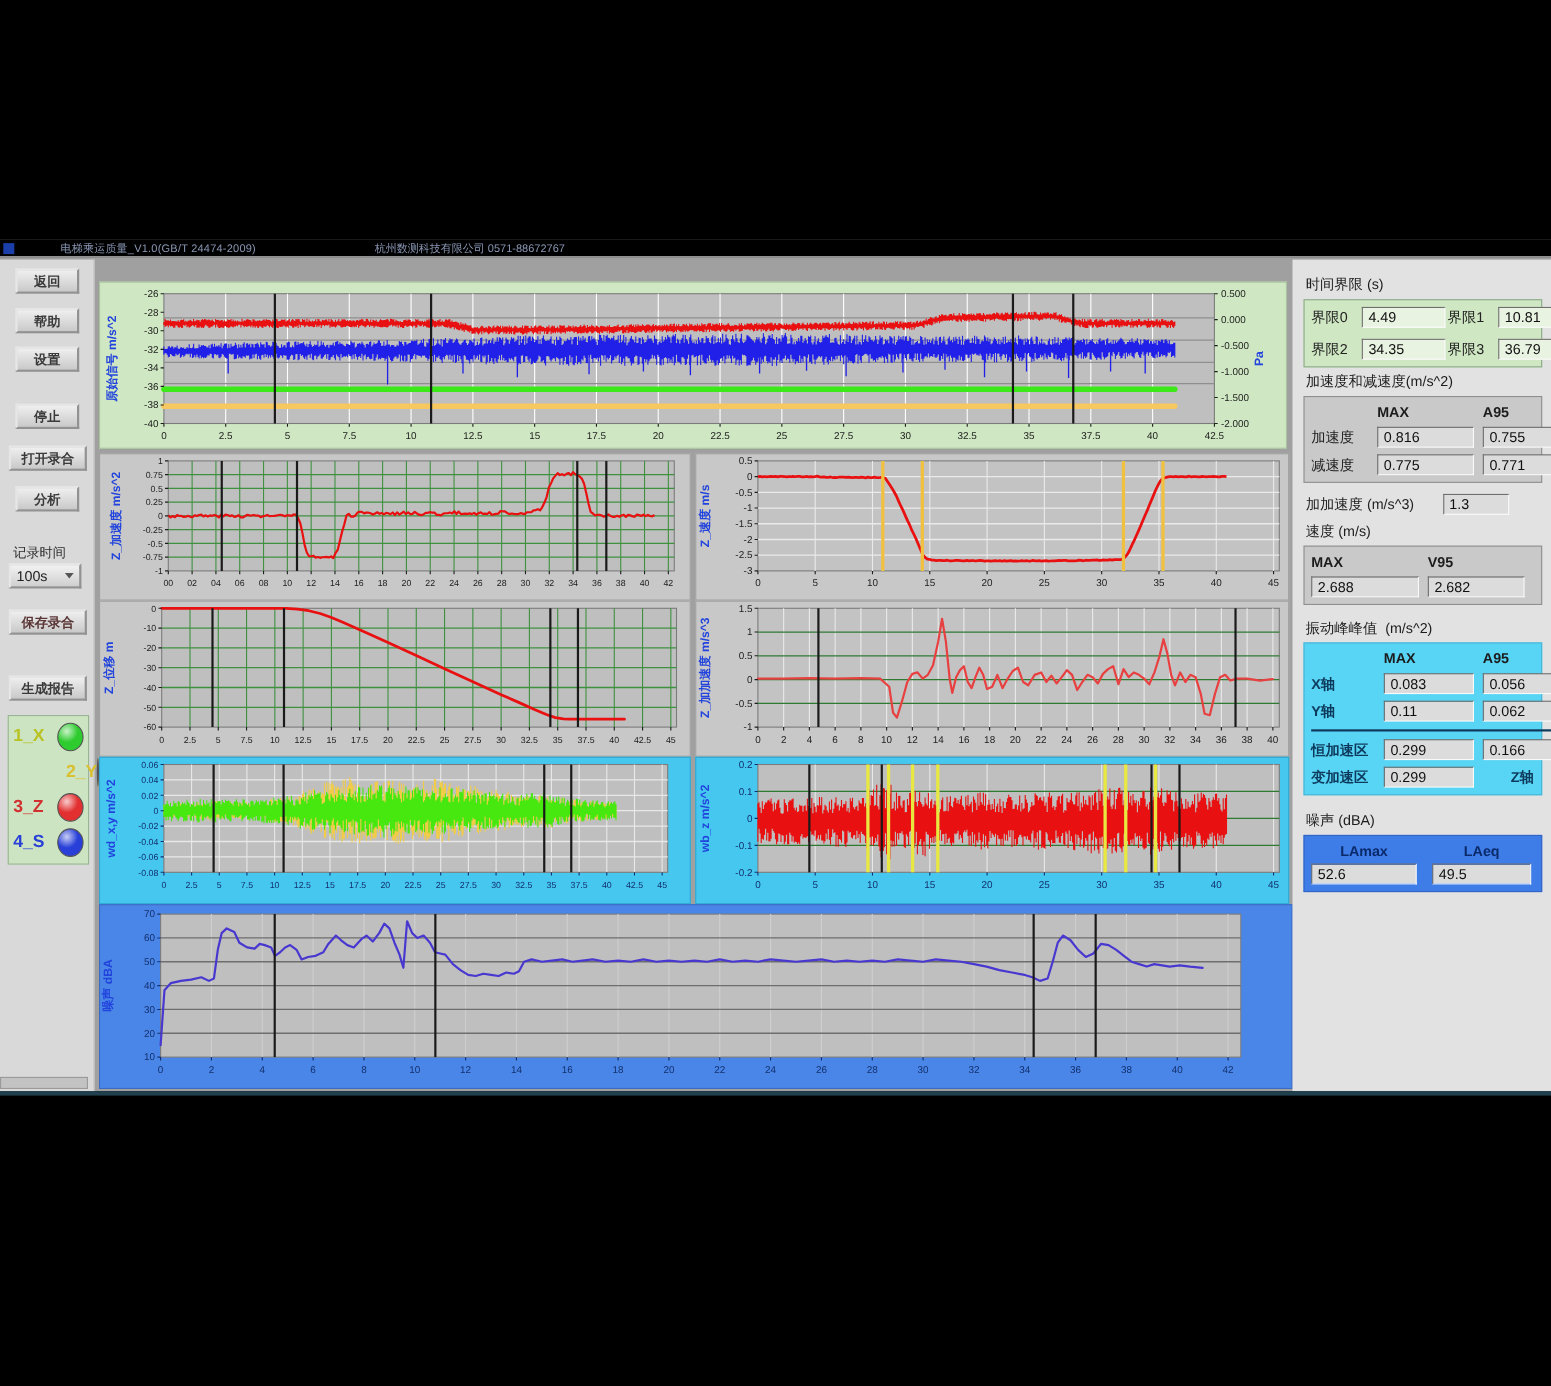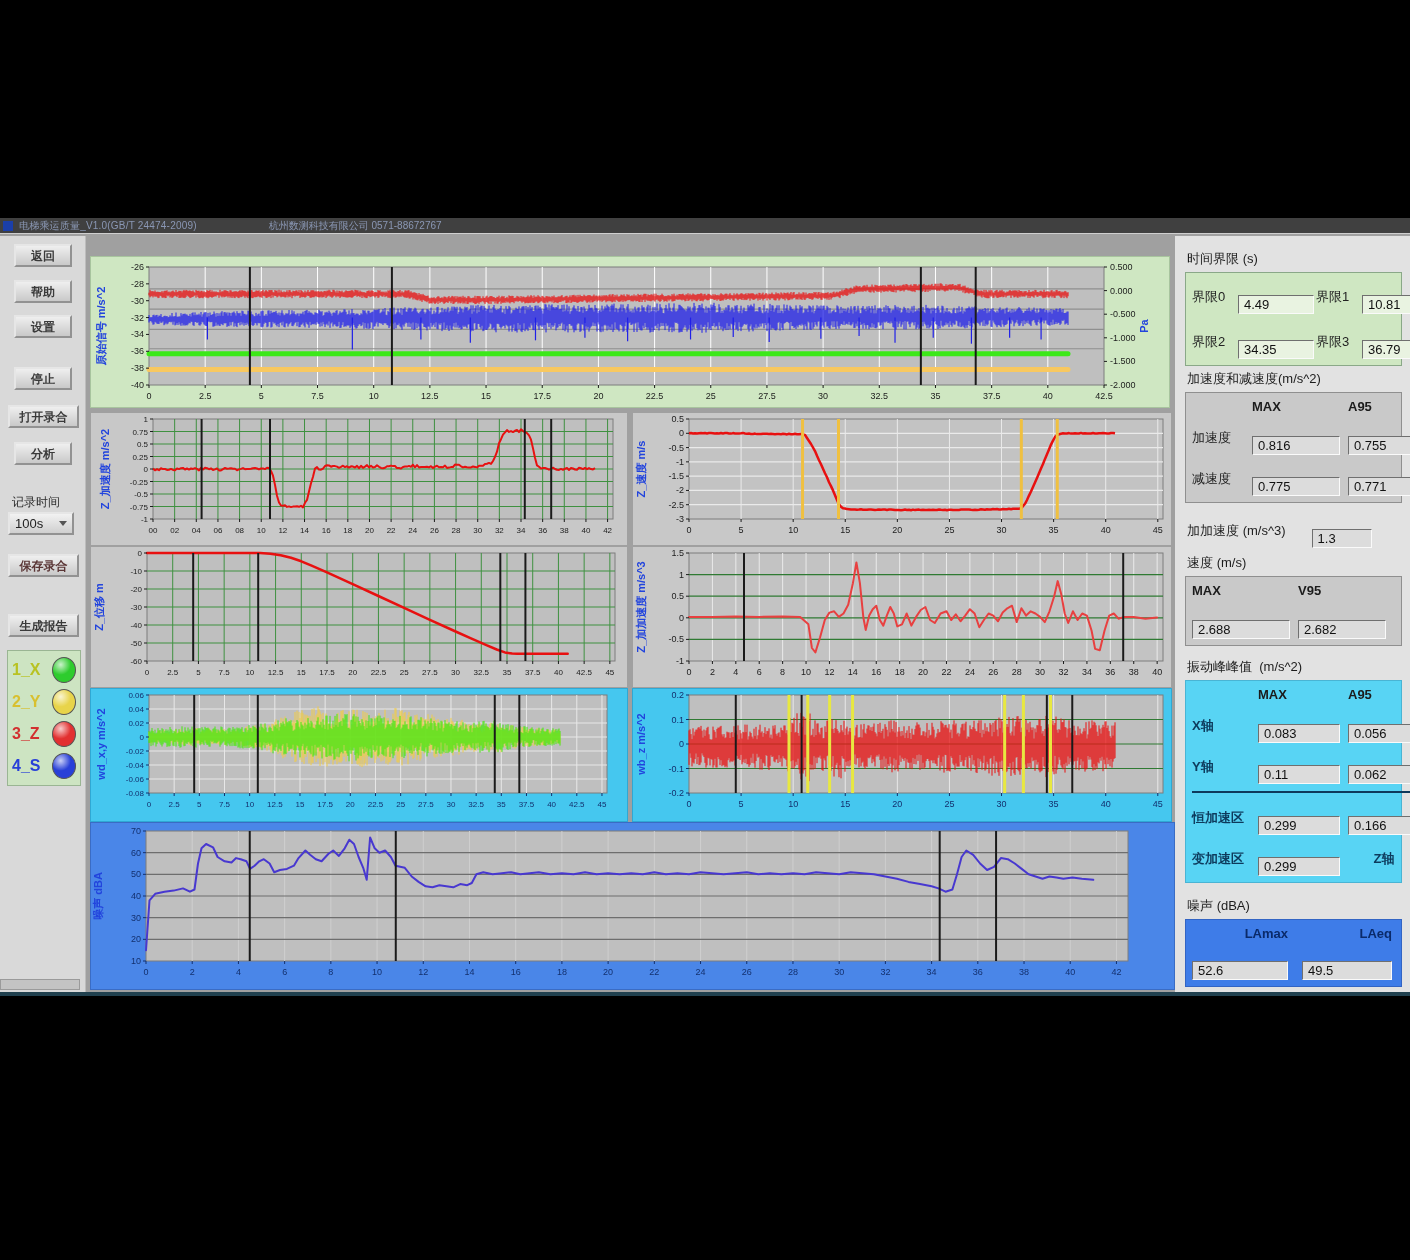--- a/index.html
+++ b/index.html
@@ -1,19 +1,19 @@
 <!DOCTYPE html>
 <html><head>
 <meta charset="utf-8">
 <style>
   html,body{margin:0;padding:0;background:#000;}
   *{box-sizing:border-box;font-family:"Liberation Sans",sans-serif;}
   .screen{position:relative;width:1410px;height:1260px;background:#000;overflow:hidden;}
   .app{position:absolute;left:0;top:218px;width:1410px;height:774px;background:#a0a0a0;}
-  .titlebar{position:absolute;left:0;top:0;width:1410px;height:16px;background:#404040;display:flex;align-items:center;border-bottom:1px solid #cfcfcf;}
+  .titlebar{position:absolute;left:0;top:0;width:1410px;height:16px;background:#000000;display:flex;align-items:center;border-bottom:1px solid #cfcfcf;gap:36px;}
   .titleicon{width:10px;height:10px;background:#1b3faa;margin:0 6px 0 3px;flex:0 0 auto;}
   .title{font-size:10px;color:#8a97b4;letter-spacing:.2px;}
   .company{font-size:10px;color:#8a97b4;margin-left:72px;}
   
   .sidebar{position:absolute;left:0;top:18px;width:86px;height:756px;background:#d9d9d9;border-right:1px solid #bdbdbd;}
   .sb-btn{position:absolute;left:14px;width:58px;height:23px;background:linear-gradient(#efefef,#c9c9c9);border:2px outset #e6e6e6;font-size:12px;font-weight:bold;color:#3a3a3a;padding:0;line-height:18px;text-align:center;cursor:pointer;}
   .sb-wide{left:8px;width:71px;}
   .rt-label{position:absolute;left:12px;font-size:12px;color:#2c2c2c;}
   .dropdown{position:absolute;left:8px;width:66px;height:23px;background:linear-gradient(#f2f2f2,#cfcfcf);border:2px outset #e6e6e6;font-size:13px;color:#222;display:flex;align-items:center;justify-content:space-between;padding:0 5px;cursor:pointer;}
   .dd-arrow{width:0;height:0;border-left:4px solid transparent;border-right:4px solid transparent;border-top:5px solid #555;}
@@ -26,32 +26,32 @@
   .chart-panel{position:absolute;}
   .chart-panel svg{position:absolute;left:0;top:0;}
   
   .rightpanel{position:absolute;left:1175px;top:18px;width:235px;height:756px;background:#e2e2e2;padding:10px 8px 0 10px;font-size:13px;color:#222;}
   .rp-title{font-size:13px;color:#1c1c1c;margin:4px 0 4px 2px;}
   .rp-box{border:1px solid #8f8f8f;padding:6px;}
   .green-box{background:#cfe7c2;border-color:#8aa888;}
   .gray-box{background:#c9c9c9;}
   .cyan-box{background:#58d4f4;border-color:#49b4d4;}
   .blue-box{background:#3e7ce8;border-color:#3264c4;}
-  .val{display:inline-block;background:#dcdcdc;border:1px solid #6f6f6f;border-bottom-color:#fafafa;border-right-color:#fafafa;padding:1px 5px;font-size:13px;color:#111;background-clip:padding-box;margin-top:16px;}
+  .val{display:inline-block;background:#dcdcdc;border:1px solid #6f6f6f;border-bottom-color:#fafafa;border-right-color:#fafafa;padding:1px 5px;font-size:13px;color:#111;background-clip:padding-box;}
   .green-box .val{background:#e9f3e1;}
   .tl-grid{display:grid;grid-template-columns:44px 76px 44px 60px;gap:10px 2px;align-items:center;}
   .tbl{display:grid;gap:6px 8px;align-items:center;}
   .tbl-3{grid-template-columns:52px 88px 78px;}
   .hdr{font-weight:bold;color:#1b1b1b;}
   .cyan-box .tbl-3{grid-template-columns:58px 82px 72px;}
   .cyan-box .row-label{color:#0d3a5c;font-weight:bold;}
   .vib-divider{grid-column:1 / 4;border-top:2px solid #0d3a5c;margin:1px 0;}
   .jerk-row{display:flex;align-items:center;margin:10px 0 6px 2px;}
   .jerk-row .val{margin-left:26px;width:60px;}
-  .blue-box .hdr{color:#0a2a6a;text-align:right;}
+  .blue-box .hdr{color:#0a2a6a;text-align:center;}
   .noise-grid{display:grid;grid-template-columns:96px 90px;gap:4px 14px;}
   .zaxis-label{color:#0d3a5c;font-weight:bold;text-align:center;}
   .app-bottom-edge{position:absolute;left:0;top:992px;width:1410px;height:4px;background:#20404e;}
 </style>
 </head>
 <body>
 
 <div class="screen">
   <div class="app">
 
@@ -74,21 +74,21 @@
         <span class="dd-arrow"></span>
       </div>
       <button class="sb-btn sb-wide" style="top:318px;color:#5a3535">保存录合</button>
       <button class="sb-btn sb-wide" style="top:378px">生成报告</button>
       <div class="led-panel">
         <div class="led-row">
           <span class="led-label" style="color: rgb(184, 194, 34);">1_X</span>
           <span class="led-bulb" style="background: radial-gradient(circle at 35% 28%, rgba(255, 255, 255, 0.75), rgba(255, 255, 255, 0) 45%), rgb(46, 204, 46);"></span>
         </div>
         <div class="led-row">
-          <span class="led-label" style="color: rgb(216, 192, 48);">2_Y</span>
+          <span class="led-label" style="color: rgb(216, 192, 48); margin-left: 48px;">2_Y</span>
           <span class="led-bulb" style="background: radial-gradient(circle at 35% 28%, rgba(255, 255, 255, 0.75), rgba(255, 255, 255, 0) 45%), rgb(232, 212, 74);"></span>
         </div>
         <div class="led-row">
           <span class="led-label" style="color: rgb(210, 48, 48);">3_Z</span>
           <span class="led-bulb" style="background: radial-gradient(circle at 35% 28%, rgba(255, 255, 255, 0.75), rgba(255, 255, 255, 0) 45%), rgb(226, 48, 48);"></span>
         </div>
         <div class="led-row">
           <span class="led-label" style="color: rgb(40, 64, 216);">4_S</span>
           <span class="led-bulb" style="background: radial-gradient(circle at 35% 28%, rgba(255, 255, 255, 0.75), rgba(255, 255, 255, 0) 45%), rgb(40, 64, 216);"></span>
         </div>

